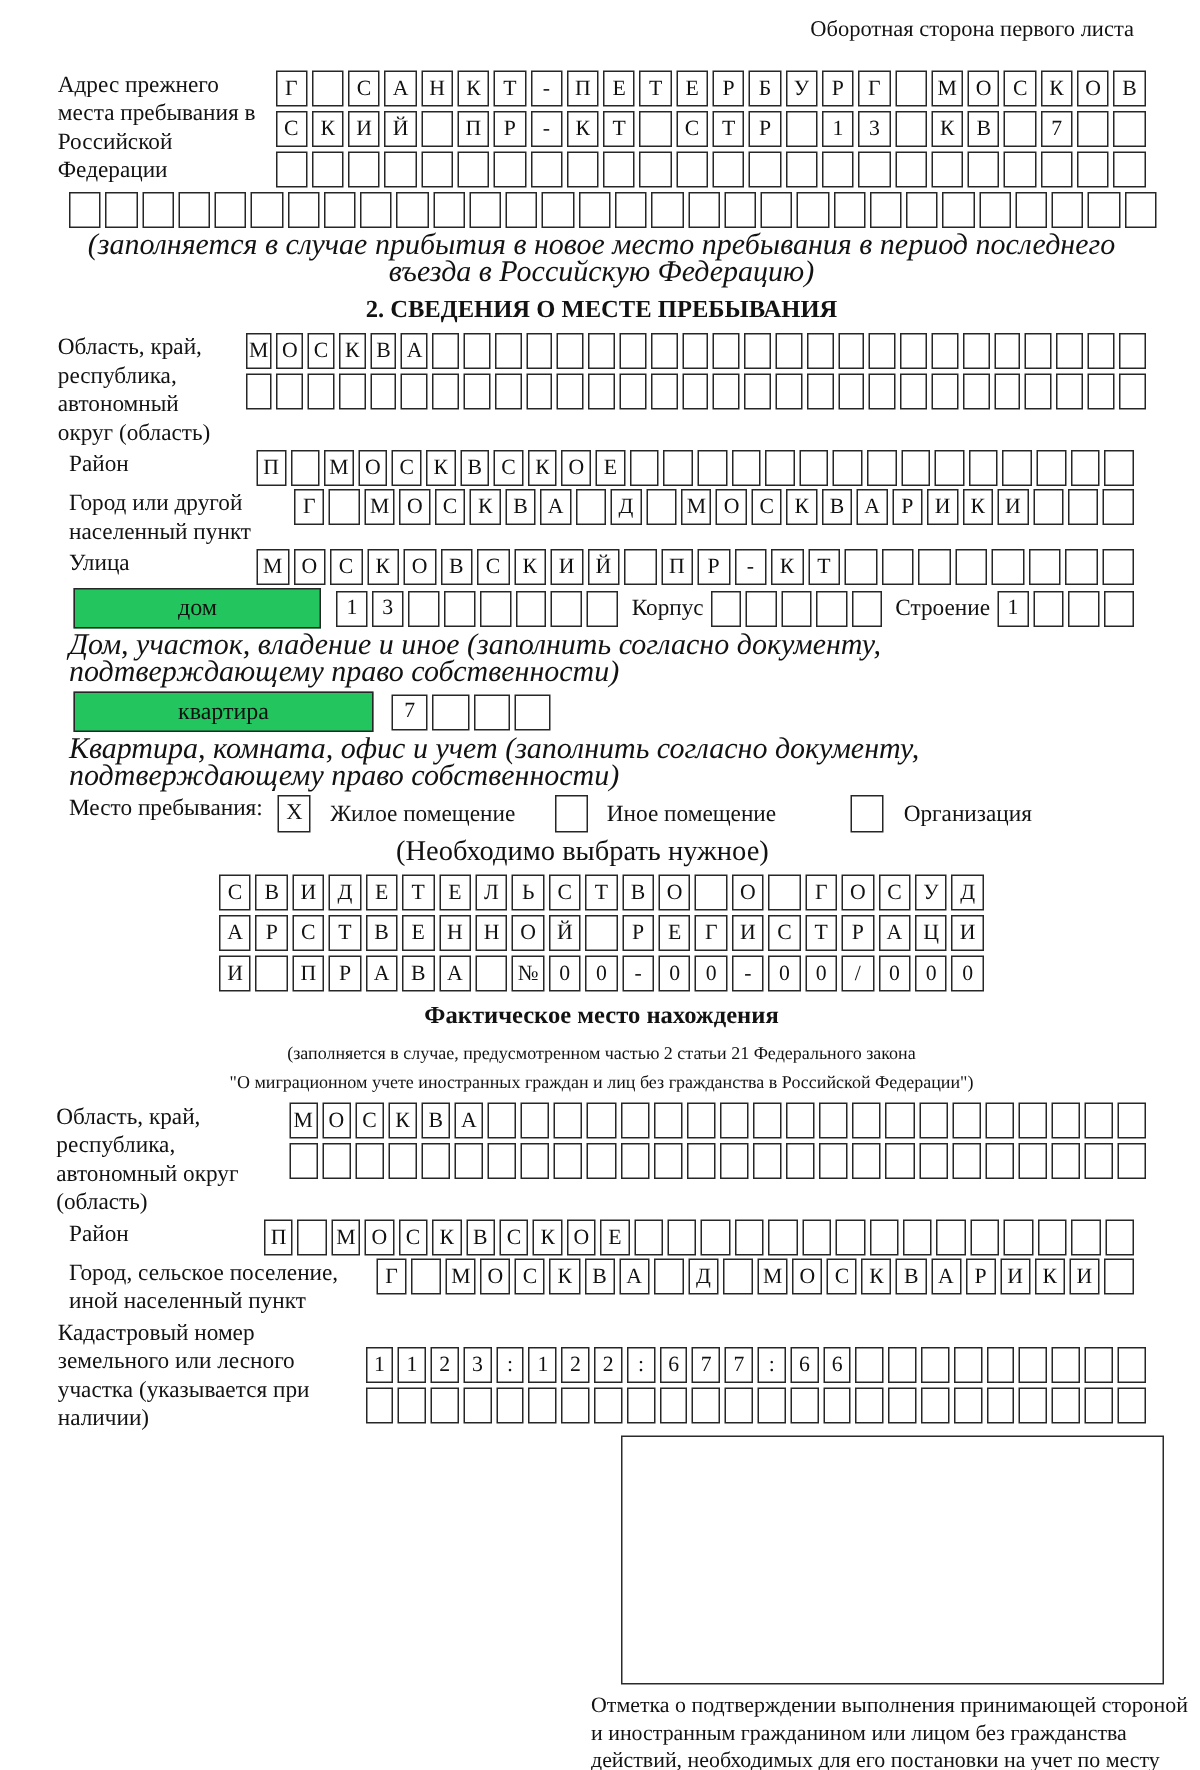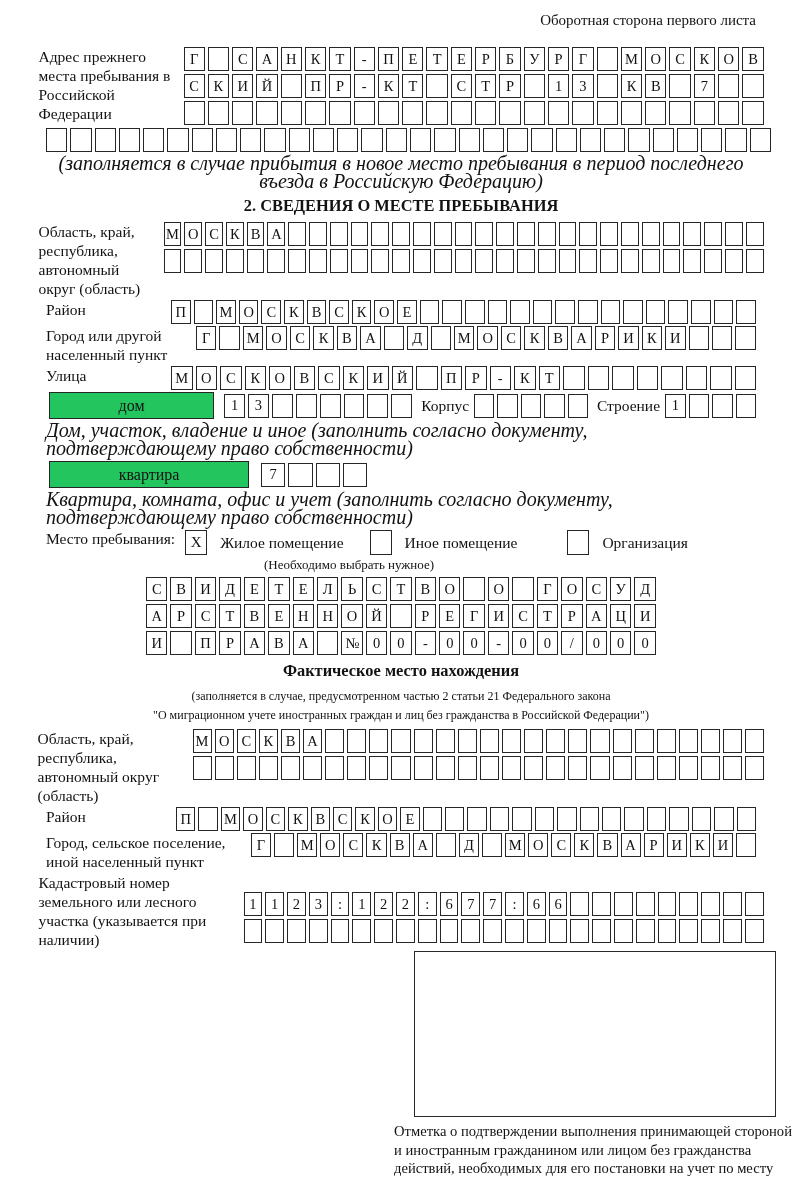--- a/index.html
+++ b/index.html
@@ -30,21 +30,21 @@
   .labelbox { border:1.5px solid #262626; height:27px; box-sizing:border-box;
               display:flex; align-items:center; justify-content:center; font-size:16px; background:#22c55e; }
   .dom-box{width:167px; margin-right:10px;} .kv-box{width:200px; margin-right:12px;}
   .mid-label { font-size:15.5px; margin:0 5px 0 9px; }
 
   .res-row { display:flex; font-size:15.5px; margin:4px 0 2px 0; }
   .checkbox { width:22px; height:25px; border:1.5px solid #262626; box-sizing:border-box; flex:0 0 auto;
               display:flex; align-items:center; justify-content:center; font-size:15px; background:#fff; }
   .opt { display:flex; align-items:center; }
   .opt .checkbox { margin-right:13px; }
-  .res-caption { font-size:13px; margin:1px 0 4px 218px; }
+  .res-caption { font-size:19px; margin:1px 0 4px 218px; }
 
   .act-caption { text-align:center; font-size:12px; line-height:19px; margin:0 0 4px 0; }
   .stamp-box { margin-left:368px; width:362px; height:166px; border:1.8px solid #2b2b2b; box-sizing:border-box; }
   .stamp-caption { margin-left:348px; width:404px; text-align:left; font-size:14.6px; line-height:18.5px; margin-top:5px; }
 </style>
 </head>
 <body>
 
 <div class="page">
 

